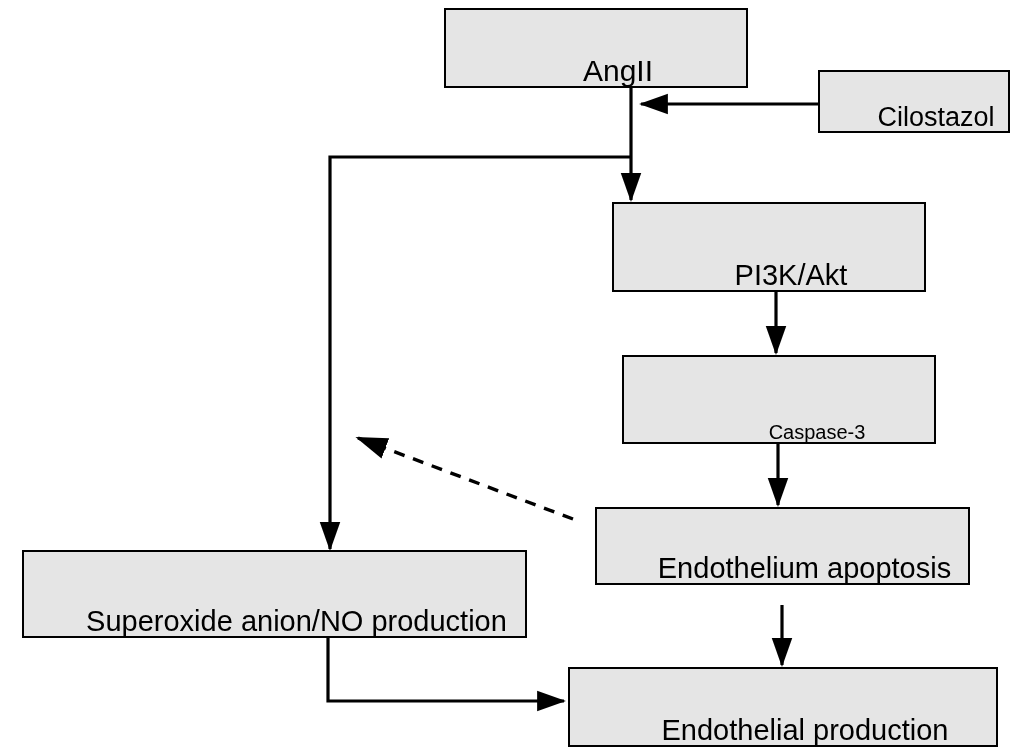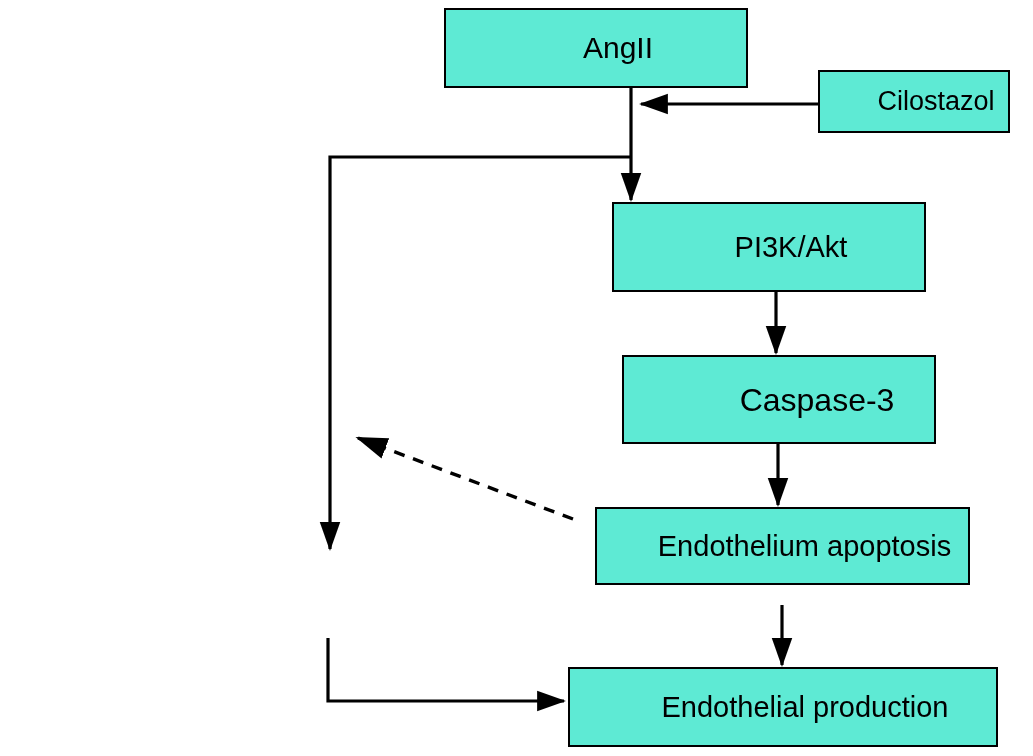--- a/index.html
+++ b/index.html
@@ -12,23 +12,23 @@
     width: 1033px;
     height: 756px;
     background: #ffffff;
     overflow: hidden;
     font-family: "Liberation Sans", sans-serif;
   }
   .node {
     position: absolute;
     box-sizing: border-box;
     border: 2px solid #000000;
-    background: #5eead4;
+    background: #e5e5e5;
     display: flex;
-    align-items: center;
+    align-items: flex-end;
     justify-content: center;
     color: #000000;
     z-index: 2;
     padding-left: 44px;
   }
   .node-label {
     font-weight: 400;
     line-height: 1;
     white-space: nowrap;
   }
@@ -79,25 +79,28 @@
 
   <div class="node" style="left:818px; top:70px; width:192px; height:63px;">
     <span class="node-label" style="font-size:27px;">Cilostazol</span>
   </div>
 
   <div class="node" style="left:612px; top:202px; width:314px; height:90px;">
     <span class="node-label" style="font-size:29px;">PI3K/Akt</span>
   </div>
 
   <div class="node" style="left:622px; top:355px; width:314px; height:89px;">
-    <span class="node-label" style="font-size:32px;margin-left:32px;">Caspase-3</span>
+    <span class="node-label" style="font-size:20px;margin-left:32px;">Caspase-3</span>
   </div>
 
   <div class="node" style="left:595px; top:507px; width:375px; height:78px;">
     <span class="node-label" style="font-size:29px;">Endothelium apoptosis</span>
   </div>
 
+  <div class="node" style="left:22px; top:550px; width:505px; height:88px;">
+    <span class="node-label" style="font-size:29px;">Superoxide anion/NO production</span>
+  </div>
 
   <div class="node" style="left:568px; top:667px; width:430px; height:80px;">
     <span class="node-label" style="font-size:29px;">Endothelial production</span>
   </div>
 
 </div>
 
 </body></html>

